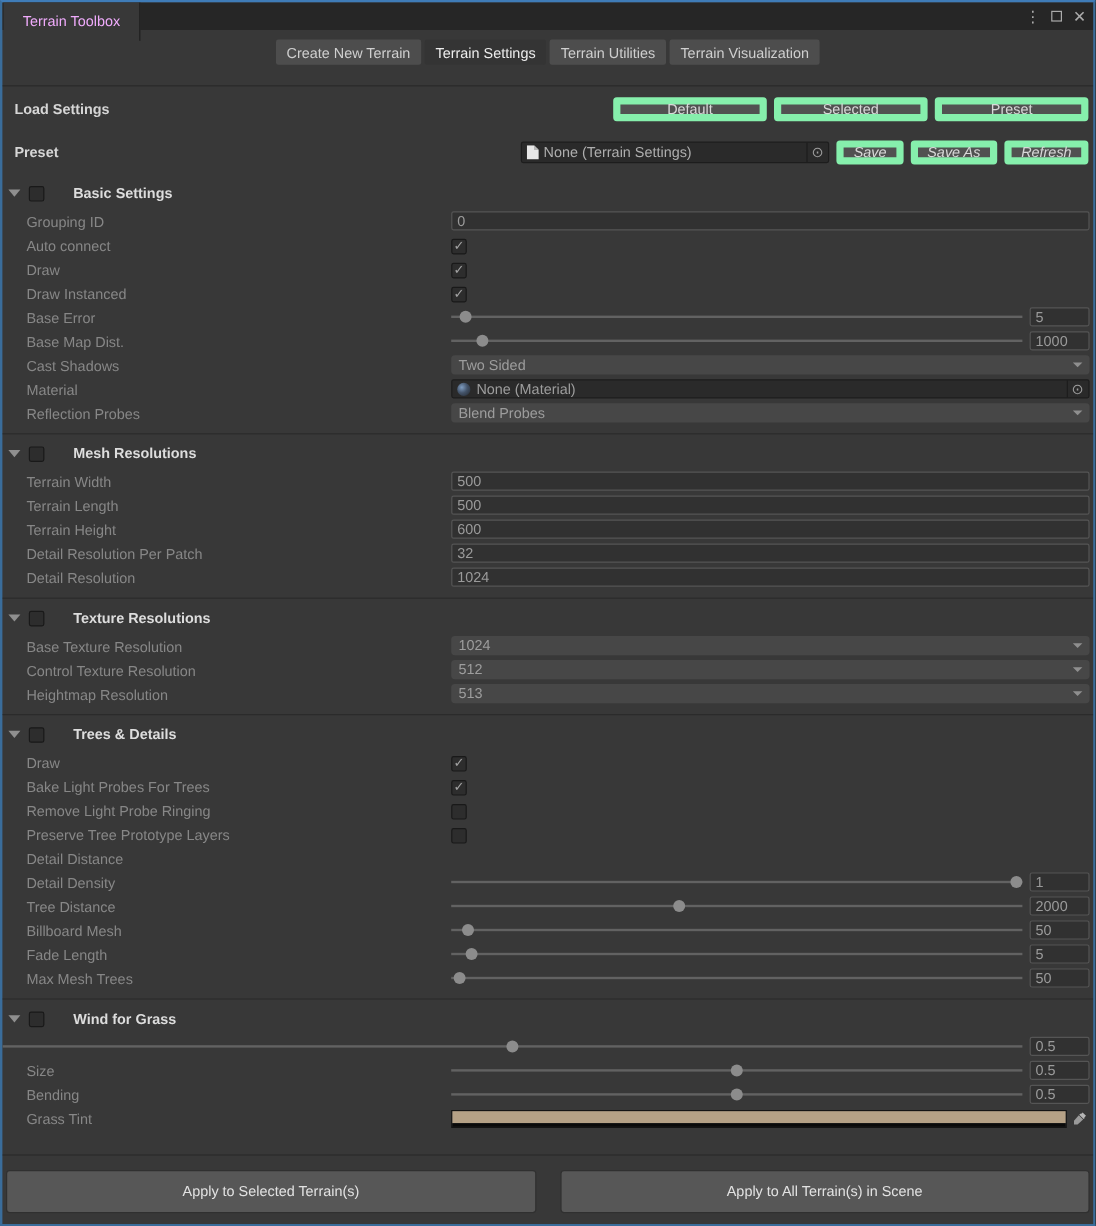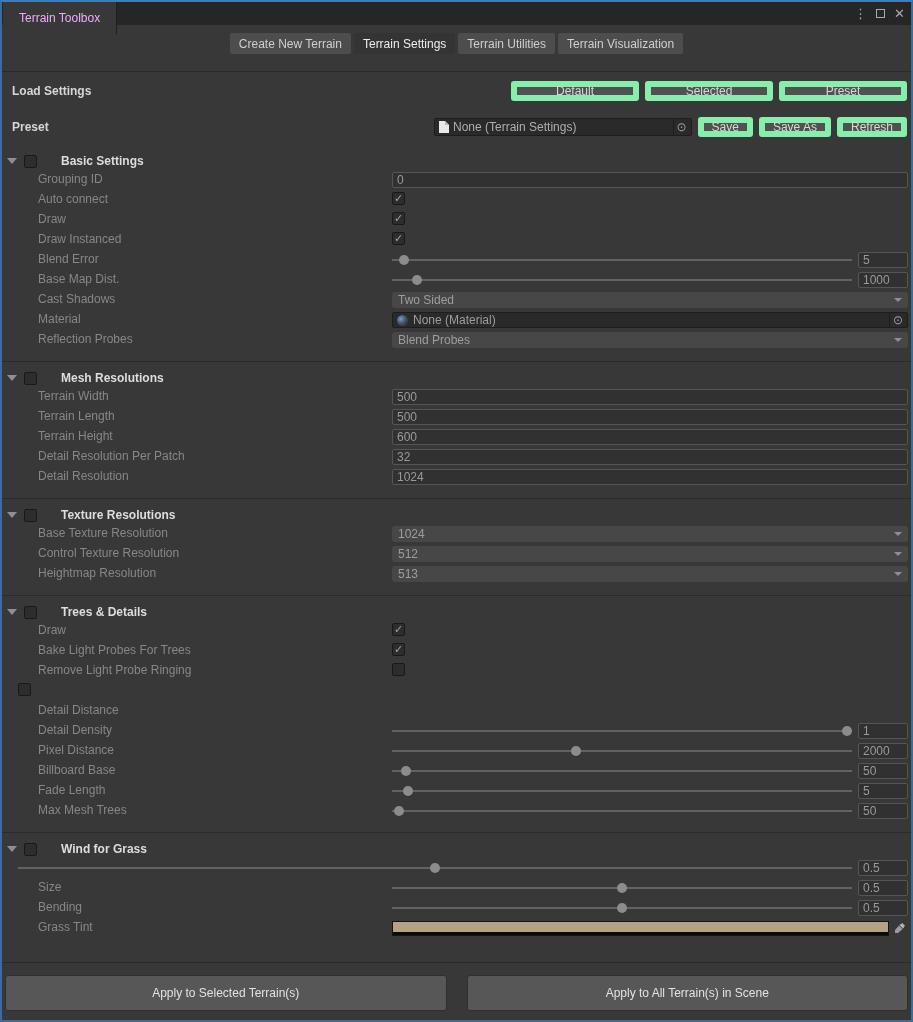--- a/index.html
+++ b/index.html
@@ -49,38 +49,38 @@
   .presetrow .lbl { width:422px; font-weight:bold; color:#d6d6d6; flex-shrink:0; }
   .objfield {
     flex:1; height:18px; background:#2a2a2a; border:1px solid #1d1d1d; border-radius:2px;
     display:flex; align-items:center; padding:0 1px 0 4px; color:#aeaeae; min-width:0;
   }
   .objfield .txt { margin-left:4px; white-space:nowrap; overflow:hidden; }
   .obj-picker {
     margin-left:auto; width:17px; height:100%; display:flex; align-items:center; justify-content:center;
     color:#9d9d9d; border-left:1px solid #1d1d1d; font-size:12px;
   }
-  .btn.small { margin-left:6px; padding:0 8px; }
+  .btn.small { margin-left:6px; padding:0 8px;font-style:italic; }
 
   
   .sections { margin-top:12px; }
   .sec-divider { height:1px; background:#2b2b2b; margin:9px 0 5px 0; }
   .sec-header { height:22px; display:flex; align-items:center; padding-left:5px; }
   .foldout {
     width:0; height:0; border-left:5px solid transparent; border-right:5px solid transparent;
     border-top:6px solid #8f8f8f; margin-right:7px;
   }
   .checkbox {
     width:13px; height:13px; background:#2d2d2d; border:1px solid #191919; border-radius:2px;
     display:flex; align-items:center; justify-content:center;
     color:#a2a2a2; font-size:11px; line-height:1; flex-shrink:0;
   }
   .sec-title { margin-left:24px; font-weight:bold; color:#dddddd; }
 
-  .row { height:20px; display:flex; align-items:flex-start; padding-right:3px;margin-left:16px; }
+  .row { height:20px; display:flex; align-items:flex-end; padding-right:3px; }
   .row-label { width:374px; padding-left:20px; flex-shrink:0; color:#878787;
                white-space:nowrap; overflow:hidden; }
   .ctrl { flex:1; display:flex; align-items:center; min-width:0; }
 
   .textfield {
     height:16px; background:#313131; border:1px solid #555555; border-radius:2px;
     color:#9a9a9a; display:flex; align-items:center; padding:0 4px;
   }
   .textfield.grow { flex:1; }
   .textfield.val { width:50px; flex-shrink:0; }
@@ -213,21 +213,21 @@
           <div class="checkbox">✓</div>
         </div>
       </div>
       <div class="row">
         <span class="row-label">Draw Instanced</span>
         <div class="ctrl">
           <div class="checkbox">✓</div>
         </div>
       </div>
       <div class="row">
-        <span class="row-label">Blend Error</span>
+        <span class="row-label">Base Error</span>
         <div class="ctrl">
           <div class="slider">
             <div class="track"></div>
             <div class="handle" style="left: 2.5%;"></div>
           </div>
           <div class="textfield val">5</div>
         </div>
       </div>
       <div class="row">
         <span class="row-label">Base Map Dist.</span>
@@ -354,49 +354,50 @@
           <div class="checkbox">✓</div>
         </div>
       </div>
       <div class="row">
         <span class="row-label">Remove Light Probe Ringing</span>
         <div class="ctrl">
           <div class="checkbox"></div>
         </div>
       </div>
       <div class="row">
+        <span class="row-label">Preserve Tree Prototype Layers</span>
         <div class="ctrl">
           <div class="checkbox"></div>
         </div>
       </div>
       <div class="row">
         <span class="row-label">Detail Distance</span>
       </div>
       <div class="row">
         <span class="row-label">Detail Density</span>
         <div class="ctrl">
           <div class="slider">
             <div class="track"></div>
             <div class="handle" style="left: 99%;"></div>
           </div>
           <div class="textfield val">1</div>
         </div>
       </div>
       <div class="row">
-        <span class="row-label">Pixel Distance</span>
+        <span class="row-label">Tree Distance</span>
         <div class="ctrl">
           <div class="slider">
             <div class="track"></div>
             <div class="handle" style="left: 40%;"></div>
           </div>
           <div class="textfield val">2000</div>
         </div>
       </div>
       <div class="row">
-        <span class="row-label">Billboard Base</span>
+        <span class="row-label">Billboard Mesh</span>
         <div class="ctrl">
           <div class="slider">
             <div class="track"></div>
             <div class="handle" style="left: 3%;"></div>
           </div>
           <div class="textfield val">50</div>
         </div>
       </div>
       <div class="row">
         <span class="row-label">Fade Length</span>

